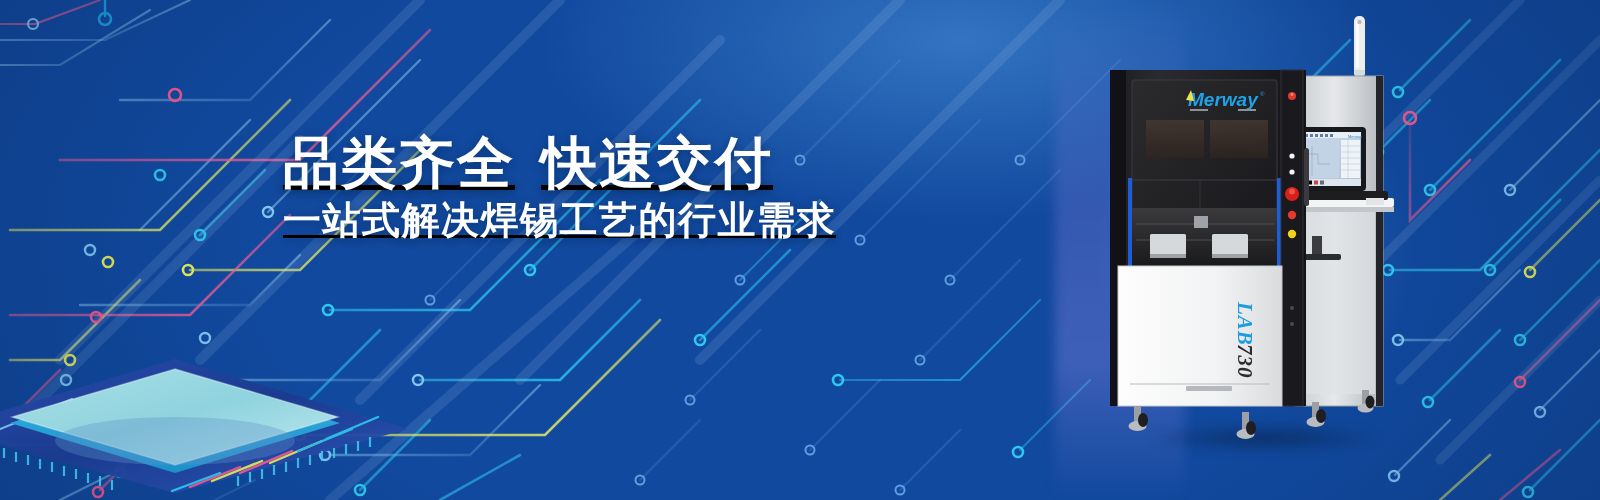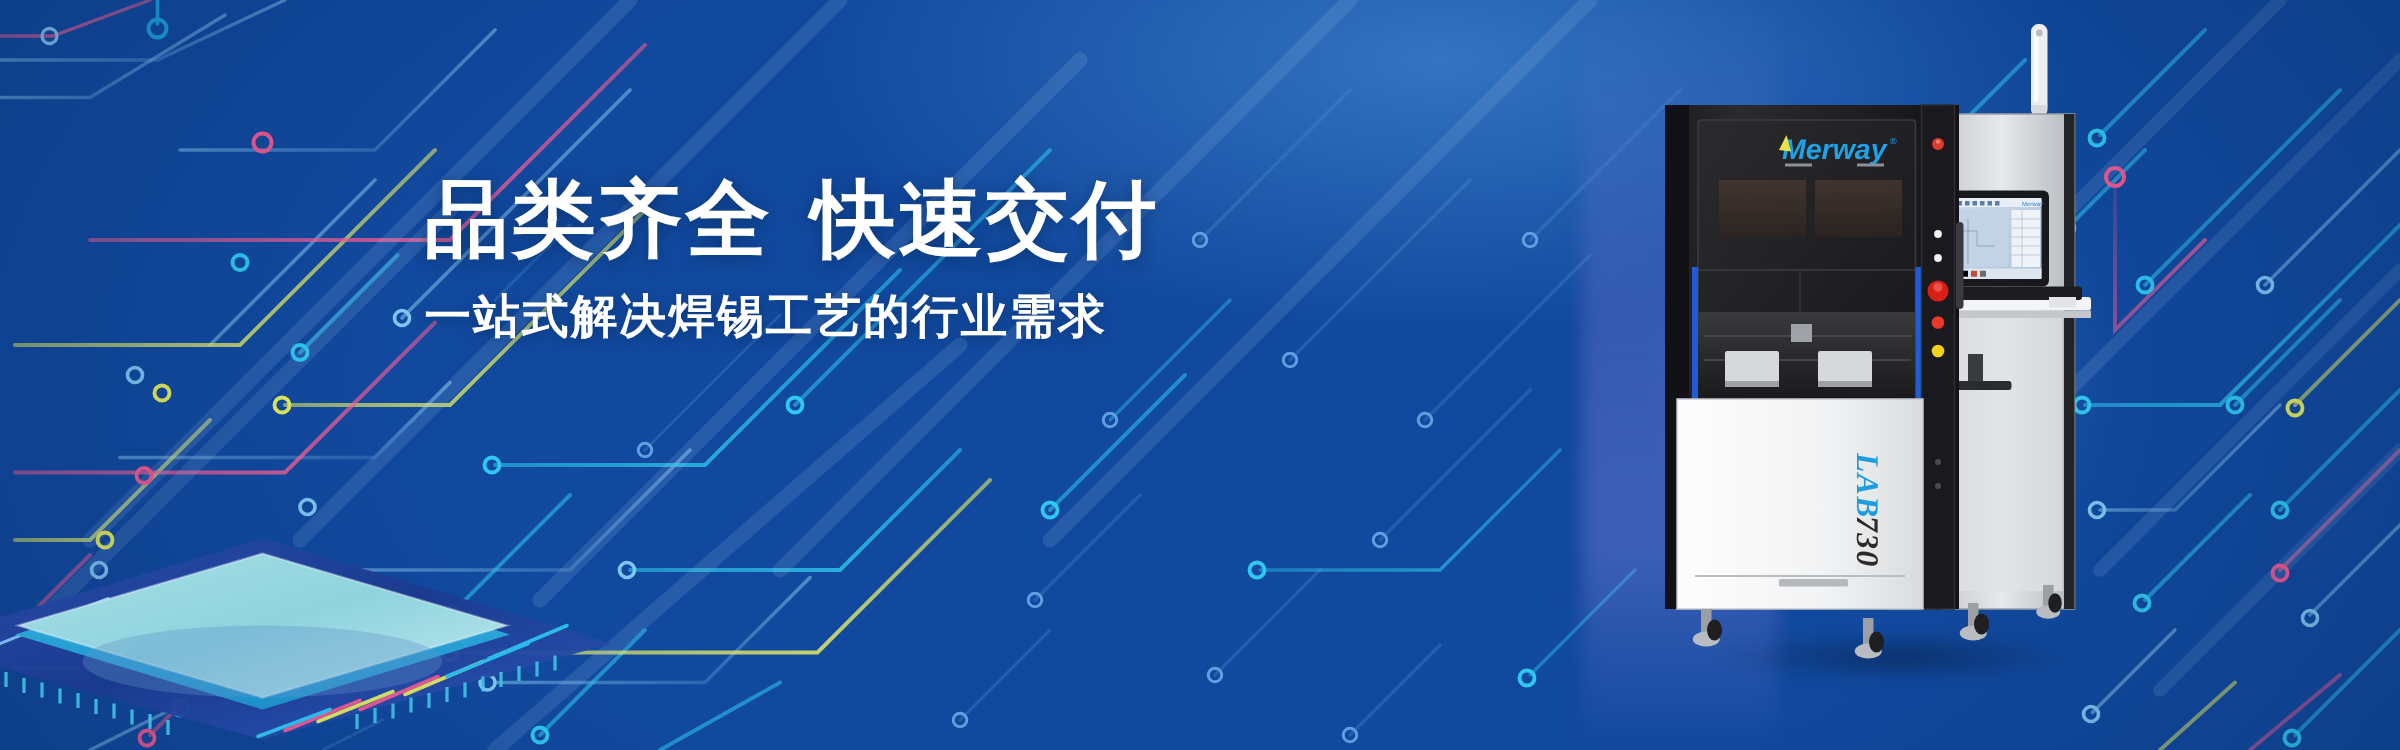--- a/index.html
+++ b/index.html
@@ -20,28 +20,28 @@
   .trace-layer{position:absolute;inset:0;}
   .trace-layer svg{position:absolute;inset:0;width:100%;height:100%;}
   .machine-glow{
     position:absolute;left:1055px;top:0;width:130px;height:500px;
     background:linear-gradient(180deg,rgba(130,140,230,0) 0%,rgba(140,130,225,.30) 45%,rgba(150,140,235,.34) 72%,rgba(120,160,235,0) 100%);
     filter:blur(6px);}
   .machine-glow2{
     position:absolute;left:1040px;top:30px;width:430px;height:440px;
     background:radial-gradient(closest-side,rgba(160,200,255,.18),rgba(160,200,255,0) 75%);}
   
-  .copy{position:absolute;left:283px;top:116px;width:620px;}
+  .copy{position:absolute;left:283px;top:133px;width:620px;text-decoration:underline;}
   .headline{
     color:#ffffff;font-size:56px;line-height:1.08;font-weight:bold;
     letter-spacing:2px;white-space:nowrap;
     text-shadow:0 2px 10px rgba(3,30,70,.45);}
   .headline .gap{display:inline-block;width:26px;}
   .subhead{
-    margin-top:14px;color:#ffffff;font-size:31px;font-weight:bold;
+    margin-top:2px;color:#ffffff;font-size:38px;font-weight:bold;
     letter-spacing:1.5px;white-space:nowrap;
     text-shadow:0 2px 8px rgba(3,30,70,.4);}
   
   .machine{position:absolute;left:1090px;top:8px;width:360px;height:470px;}
   .plat{position:absolute;left:-60px;top:355px;width:470px;height:140px;}
   .shadow-soft{position:absolute;left:1100px;top:415px;width:330px;height:46px;
     background:radial-gradient(closest-side,rgba(6,26,60,.5),rgba(6,26,60,0) 72%);filter:blur(4px);}
 </style>
 </head>
 <body>

